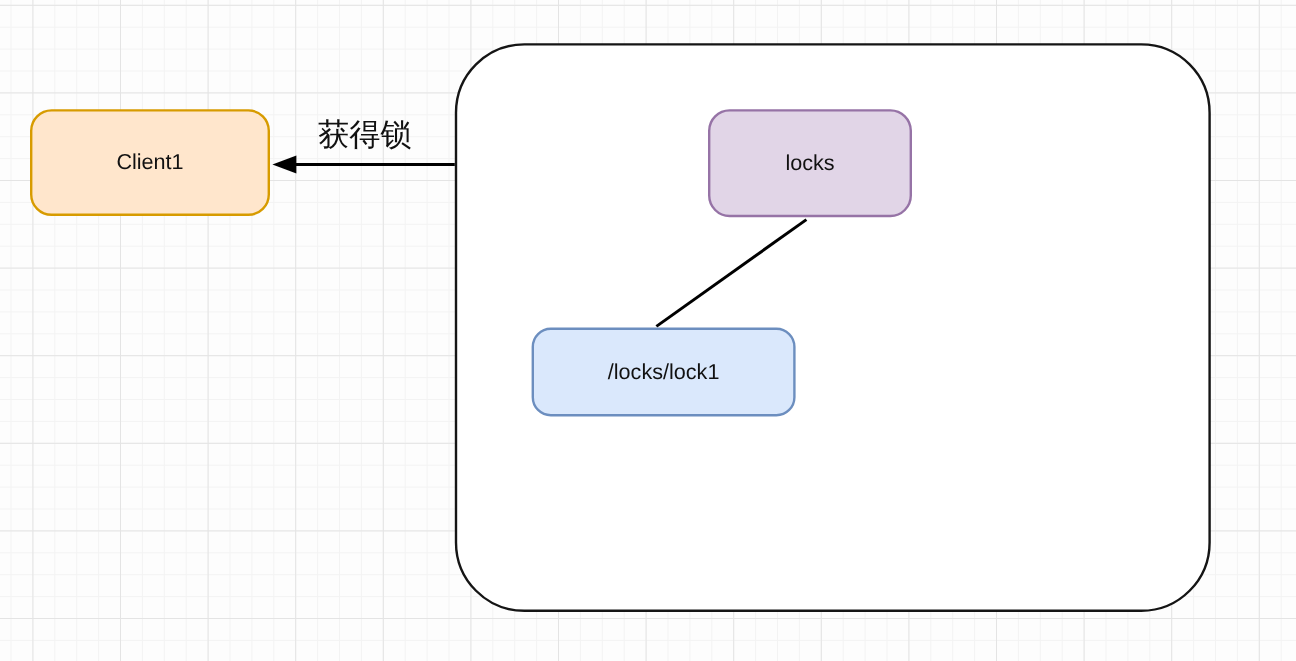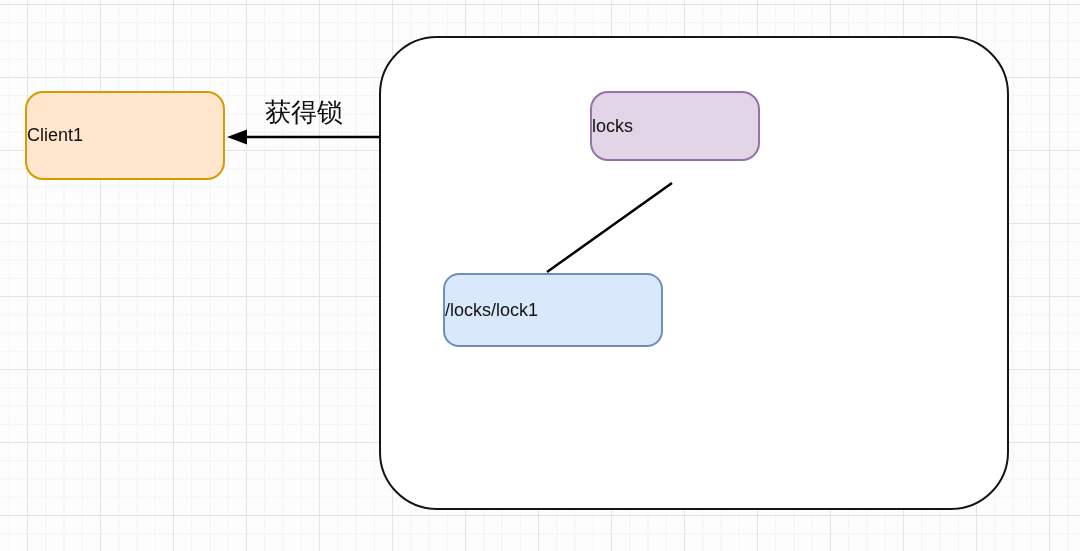--- a/index.html
+++ b/index.html
@@ -17,21 +17,21 @@
       linear-gradient(to right, #f3f3f3 1px, transparent 1px),
       linear-gradient(to bottom, #f3f3f3 1px, transparent 1px);
     background-size: 73px 73px, 73px 73px, 18.25px 18.25px, 18.25px 18.25px;
     background-position: 27px 4px, 27px 4px, 8.75px 4px, 8.75px 4px;
   }
 
   .node {
     position: absolute;
     display: flex;
     align-items: center;
-    justify-content: flex-start;
+    justify-content: center;
     font-size: 18px;
     color: #111111;
     text-align: center;
   }
 
   .container-box {
     position: absolute;
     left: 379px;
     top: 36px;
     width: 630px;
@@ -59,21 +59,21 @@
     background: #FFE6CC;
     border: 2.5px solid #D79B00;
     border-radius: 18px;
     z-index: 3;
   }
 
   .node-locks {
     left: 590px;
     top: 91px;
     width: 170px;
-    height: 70px;
+    height: 90px;
     background: #E1D5E7;
     border: 2px solid #9673A6;
     border-radius: 18px;
     z-index: 3;
   }
 
   .node-lock1 {
     left: 443px;
     top: 273px;
     width: 220px;

